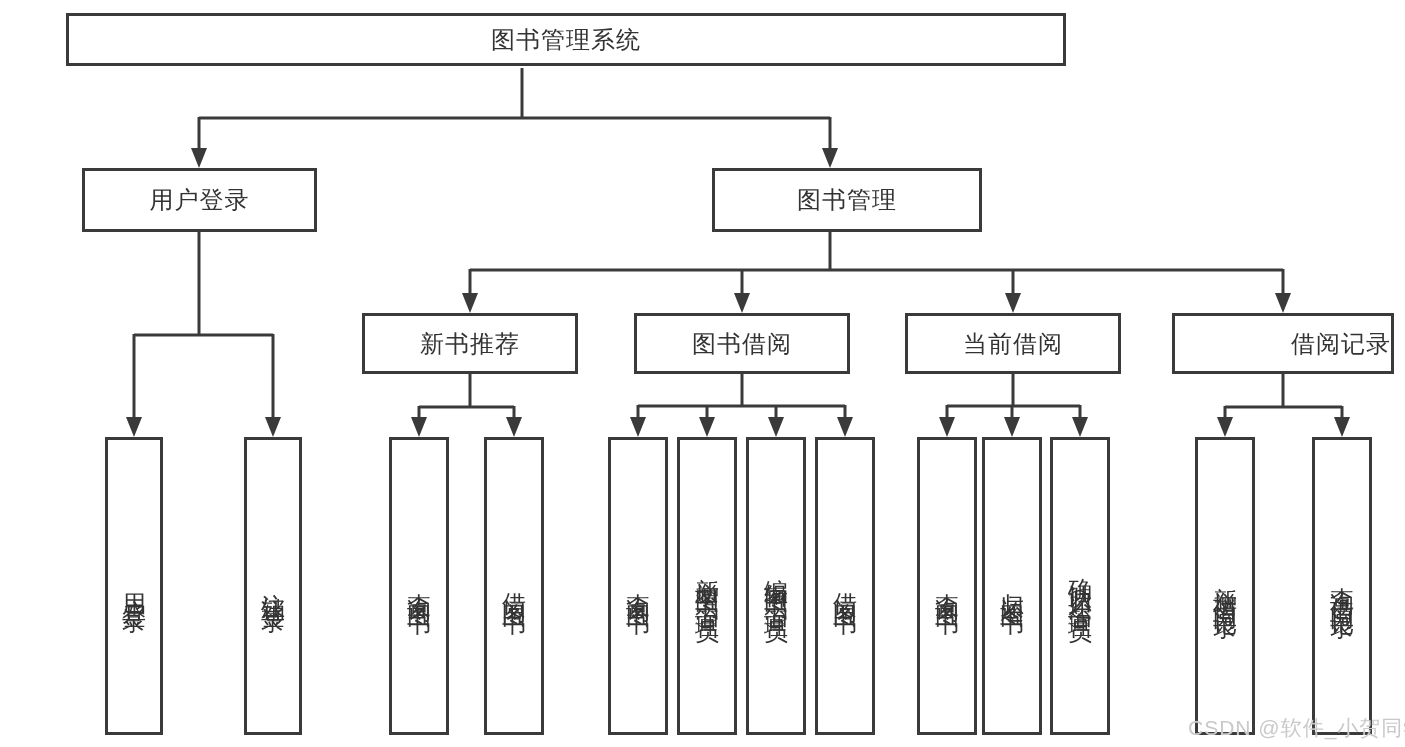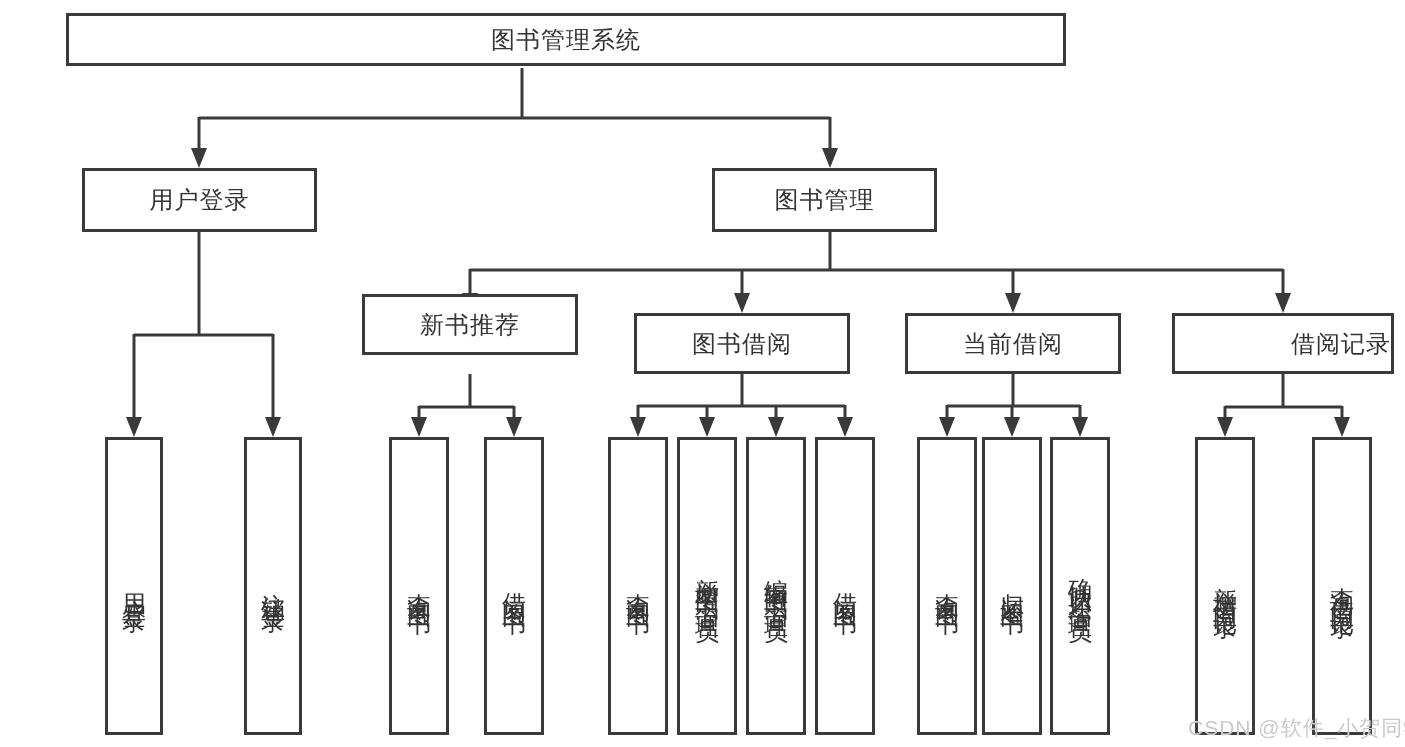--- a/index.html
+++ b/index.html
@@ -124,25 +124,25 @@
     </g>
   </svg>
 
   <div class="box" style="left:22px; top:13px; width:1000px; height:53px;margin-left:44px;">
     <span class="lbl">图书管理系统</span>
   </div>
 
   <div class="box" style="left:82px; top:168px; width:235px; height:64px;">
     <span class="lbl">用户登录</span>
   </div>
-  <div class="box" style="left:712px; top:168px; width:225px; height:64px;">
+  <div class="box" style="left:712px; top:168px; width:270px; height:64px;">
     <span class="lbl">图书管理</span>
   </div>
 
-  <div class="box" style="left:362px; top:294px; width:216px; height:61px;">
+  <div class="box" style="left:362px; top:313px; width:216px; height:61px;">
     <span class="lbl">新书推荐</span>
   </div>
   <div class="box" style="left:905px; top:313px; width:216px; height:61px;">
     <span class="lbl">当前借阅</span>
   </div>
   <div class="box" style="left:634px; top:313px; width:216px; height:61px;">
     <span class="lbl">图书借阅</span>
   </div>
   <div class="box" style="left:1172px; top:313px; width:222px; height:61px;justify-content:flex-end;">
     <span class="lbl">借阅记录</span>

